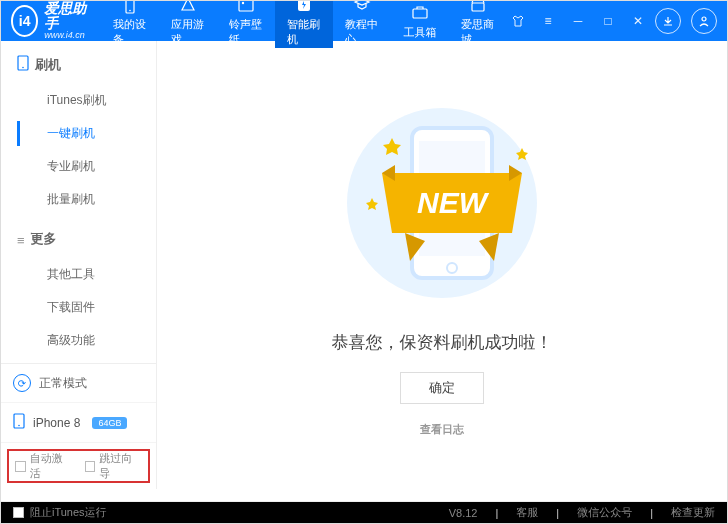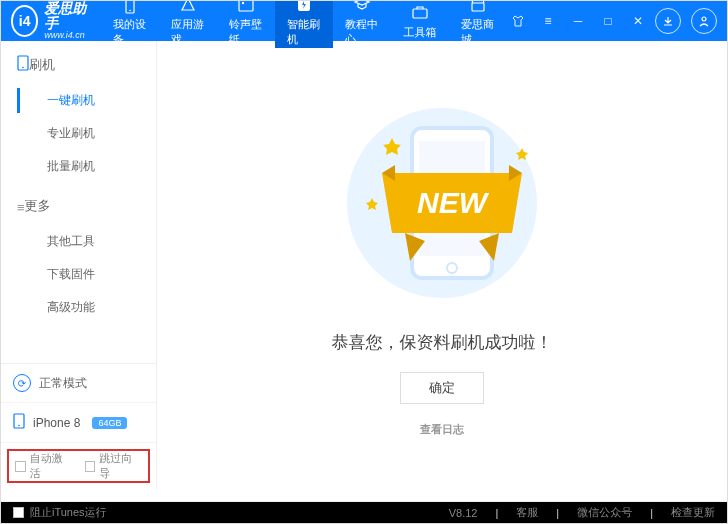--- a/index.html
+++ b/index.html
@@ -19,21 +19,21 @@
     .nav-label { font-size: 11px; }
     
     .window-controls { display: flex; align-items: center; gap: 8px; }
     .window-controls .wc-btn { width: 22px; height: 22px; display: flex; align-items: center; justify-content: center; cursor: pointer; opacity: 0.9; }
     .header-right-icons { display: flex; gap: 10px; margin-left: 6px; }
     .header-right-icons .circ { width: 26px; height: 26px; border: 1.5px solid rgba(255,255,255,.8); border-radius: 50%; display: flex; align-items: center; justify-content: center; cursor: pointer; }
     
     .body { display: flex; height: 448px; }
     .sidebar { width: 156px; border-right: 1px solid #eee; position: relative; }
     .sidebar-section { padding: 14px 0 0 16px; }
-    .section-head { display: flex; align-items: flex-end; color: #666; font-size: 13px; font-weight: 400; margin-bottom: 10px; }
+    .section-head { display: flex; align-items: flex-end; gap: 6px; color: #666; font-size: 13px; font-weight: 700; margin-bottom: 10px; }
     .sb-item { padding: 8px 0 8px 30px; color: #666; cursor: pointer; font-size: 12px; }
     .sb-item.active { color: #0a7cff; font-weight: 500; position: relative; }
     .sb-item.active::before { content:""; position:absolute; left:0; top: 4px; bottom: 4px; width:3px; background:#0a7cff; }
     
     .sidebar-bottom { position: absolute; bottom: 0; left: 0; right: 0; border-top: 1px solid #eee; }
     .sbb-row { display: flex; align-items: center; gap: 8px; padding: 10px 12px; border-bottom: 1px solid #f4f4f4; }
     .sbb-row .ic-circ { width: 18px; height: 18px; border-radius: 50%; border: 1.5px solid #0a7cff; display:flex; align-items:center; justify-content:center; color:#0a7cff; font-size:10px; }
     .sbb-row .txt { color:#666; }
     .device-name { color:#555; font-weight:500; }
     .badge-64 { background:#4aa8ff; color:#fff; font-size:9px; padding: 1px 6px; border-radius: 3px; margin-left: 4px; }
@@ -159,20 +159,21 @@
 <div class="body">
   <div class="sidebar">
     <div class="sidebar-section">
       <div class="section-head">
         <span><svg width="12" height="16" viewBox="0 0 12 16">
               <rect x="1" y="1" width="10" height="14" rx="1" fill="none" stroke="#0a7cff" stroke-width="1.2"></rect>
               <circle cx="6" cy="12.5" r="0.8" fill="#0a7cff"></circle>
             </svg></span>
         <span>刷机</span>
       </div>
+      <div class="sb-item">iTunes刷机</div>
       <div class="sb-item active">一键刷机</div>
       <div class="sb-item">专业刷机</div>
       <div class="sb-item">批量刷机</div>
     </div>
     <div class="sidebar-section">
       <div class="section-head">
         <span style="color:#999;">≡</span>
         <span>更多</span>
       </div>
       <div class="sb-item">其他工具</div>

